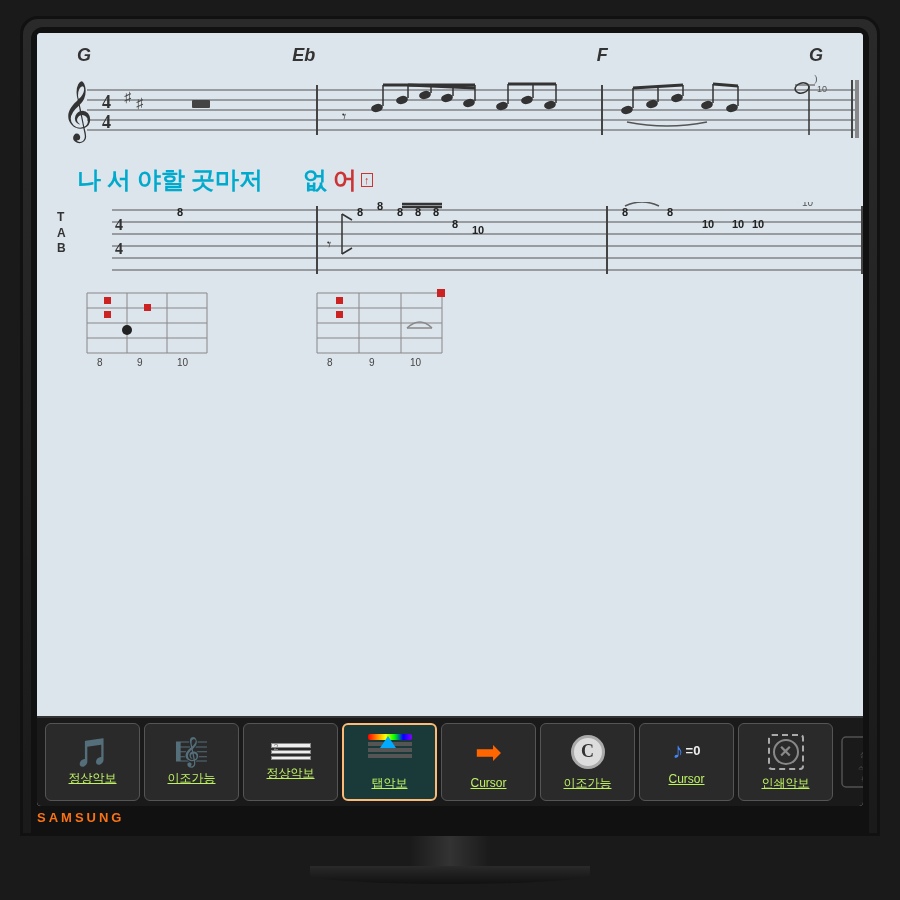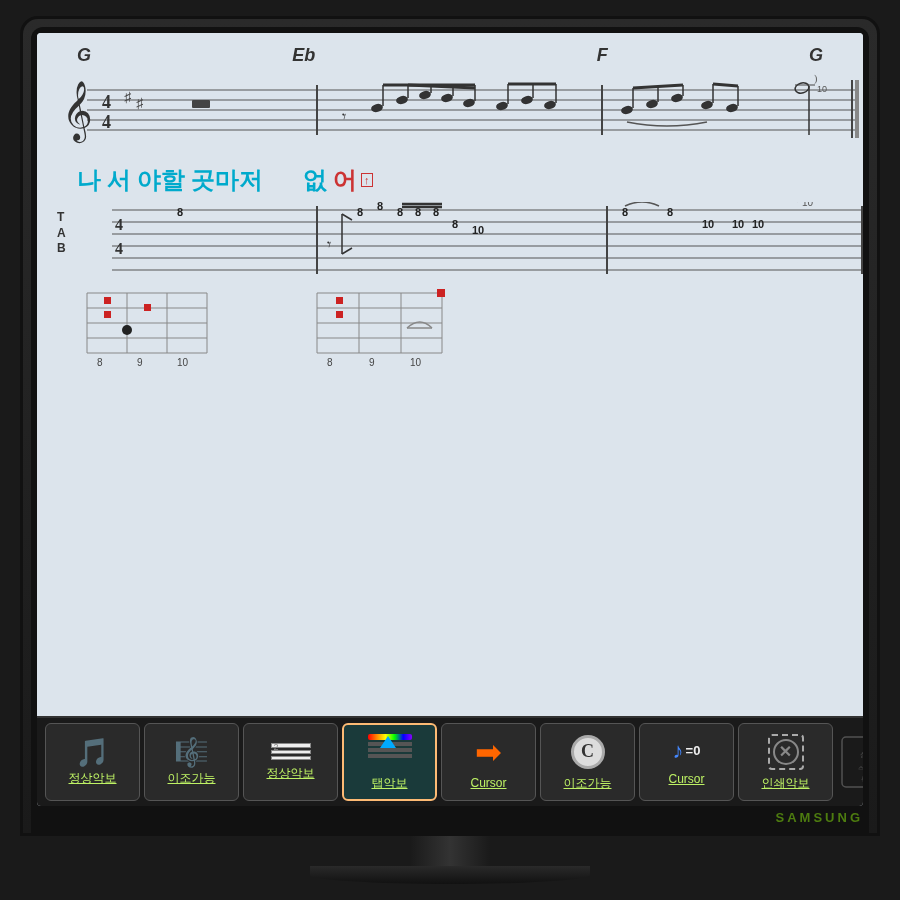--- a/index.html
+++ b/index.html
@@ -46,23 +46,23 @@
       background: #d8dfe8;
       border-radius: 4px;
       overflow: hidden;
       position: relative;
       display: flex;
       flex-direction: column;
     }
 
     
     .brand-label {
-      color: #4d7c0f;
+      color: #f97316;
       font-size: 13px;
-      text-align: right;
+      text-align: left;
       padding: 4px 0 2px 0;
       letter-spacing: 3px;
       font-weight: bold;
     }
 
     
     .sheet-area {
       flex: 1;
       background: #dce4ec;
       padding: 10px 20px;

